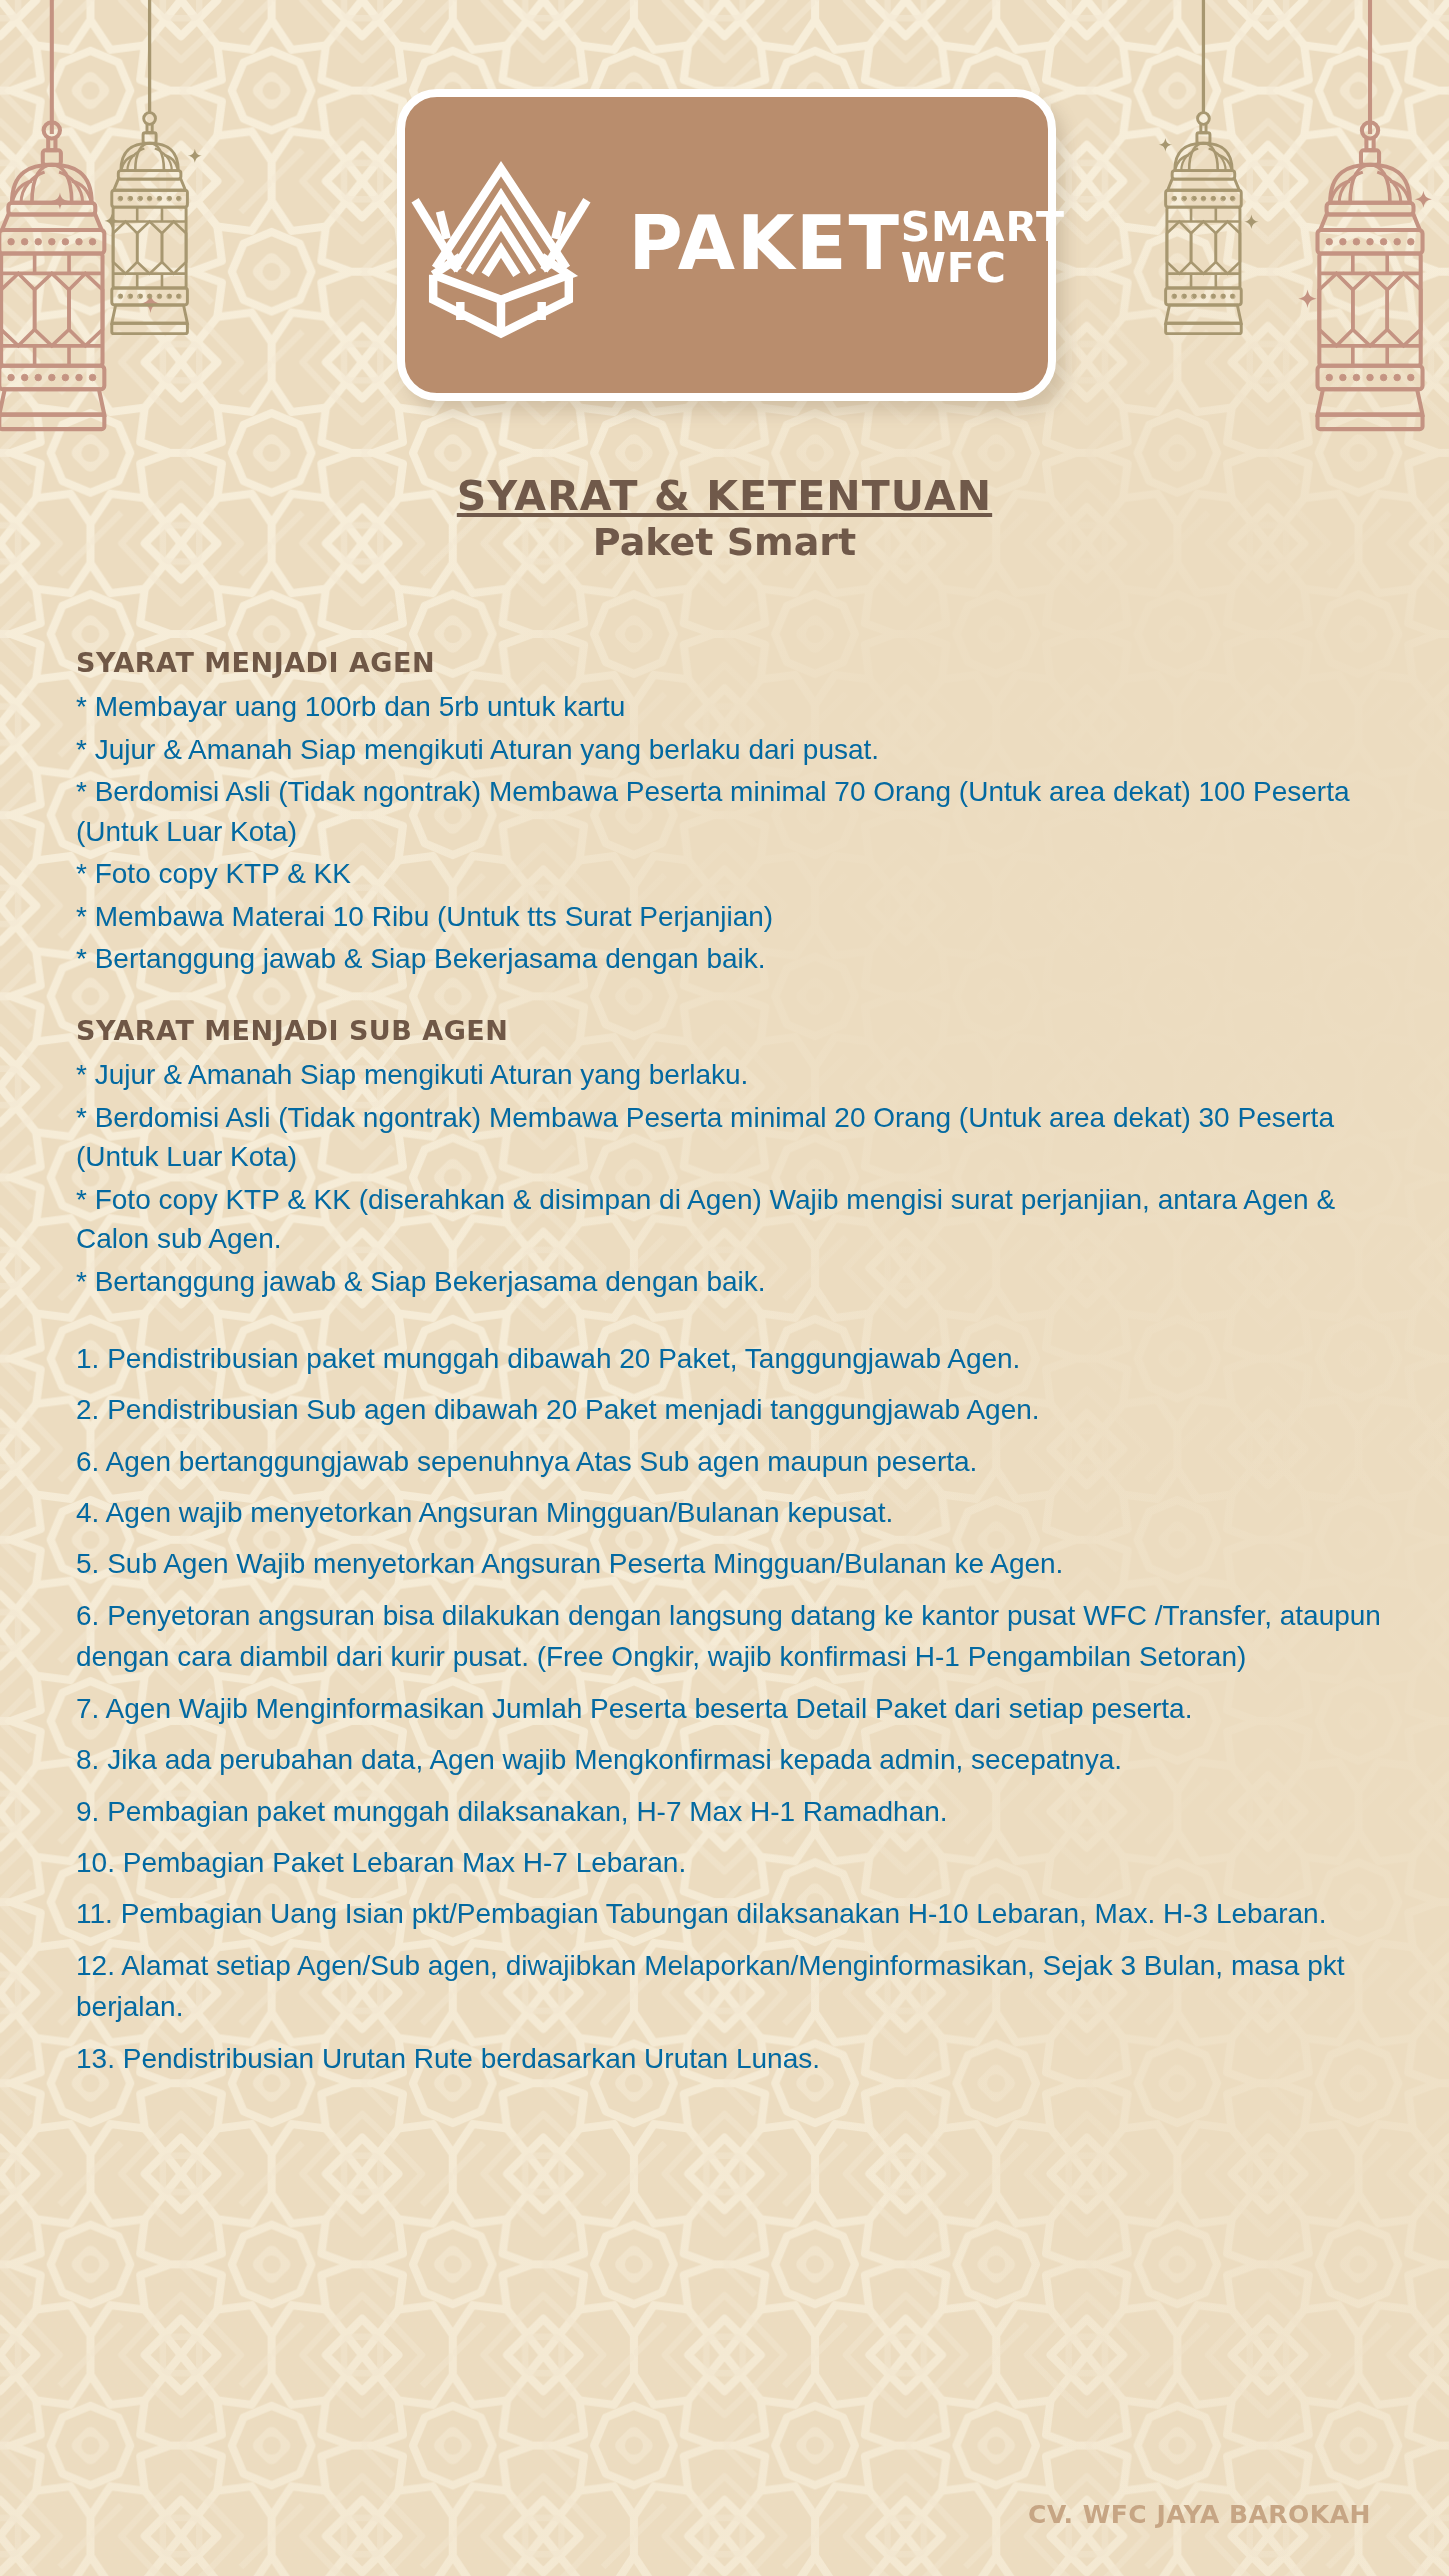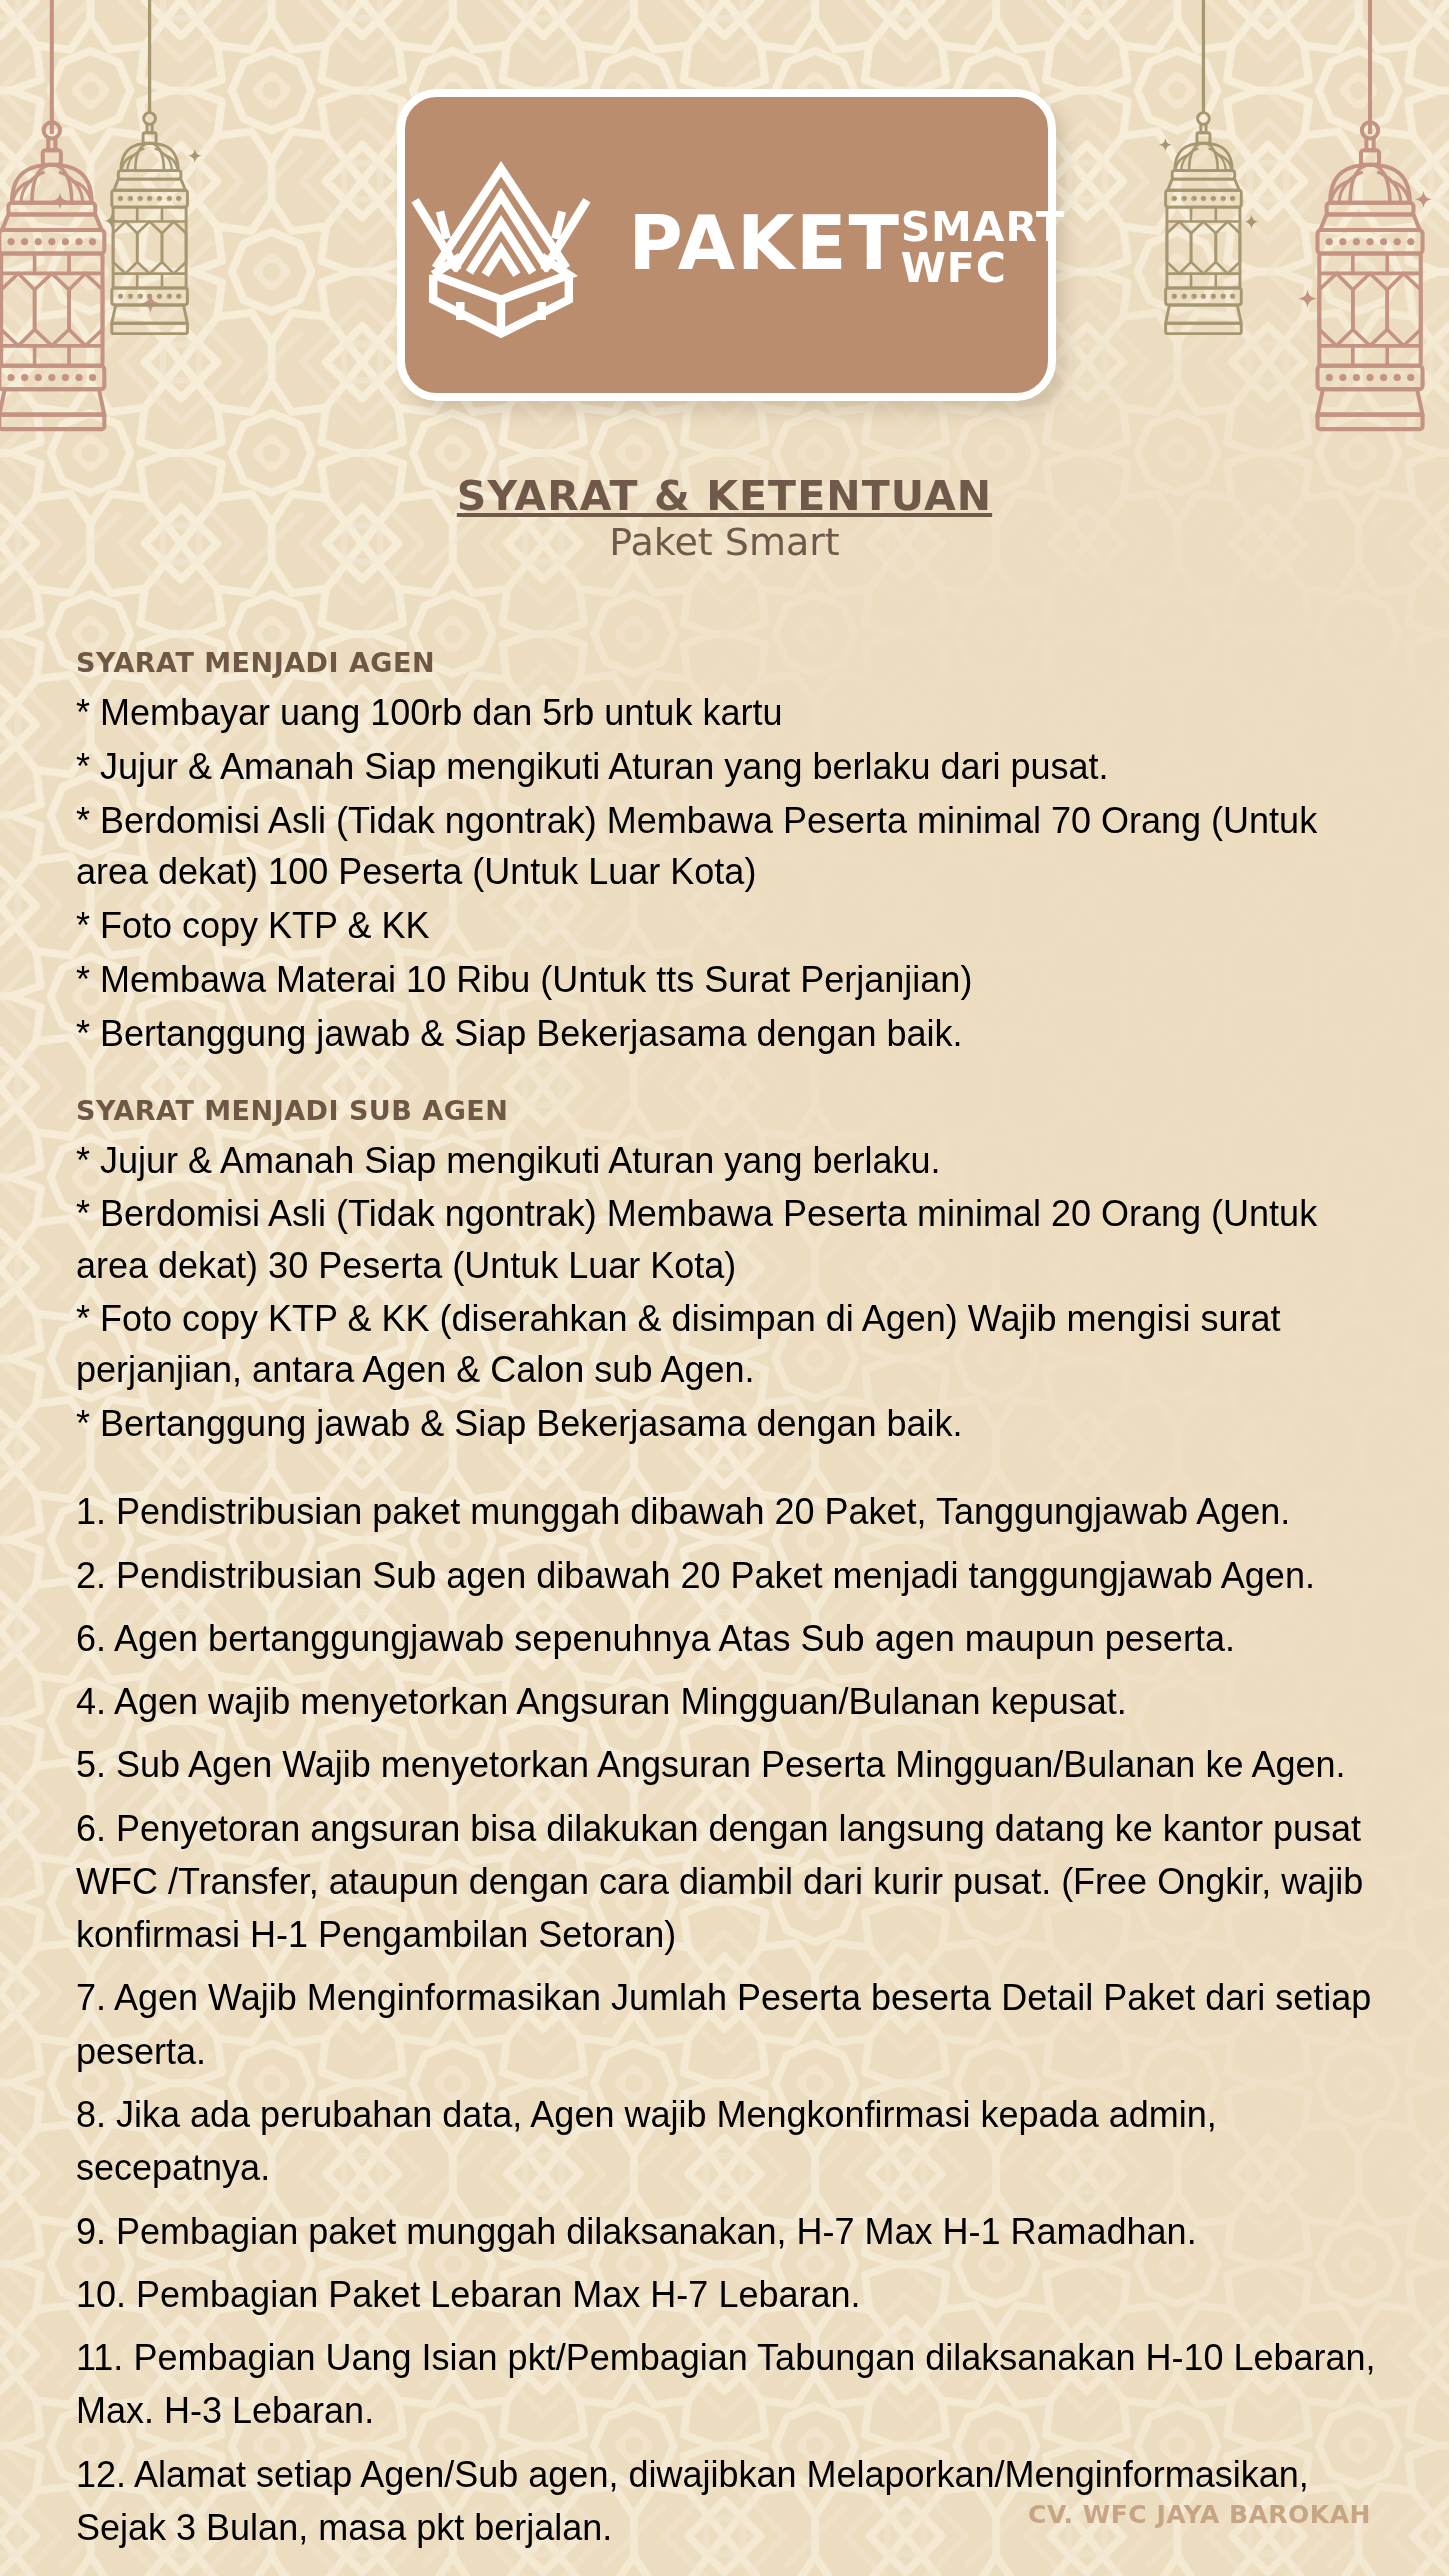--- a/index.html
+++ b/index.html
@@ -82,21 +82,21 @@
     font-family:"DejaVu Sans", sans-serif;
     font-weight:bold;
     font-size:41px;
     color:#70594a;
     letter-spacing:1.1px;
     line-height:1.08;
     text-decoration:underline;
   }
   .doc-title .line2{
     font-family:"DejaVu Sans", sans-serif;
-    font-weight:normal;
+    font-weight:bold;
     font-size:38px;
     color:#70594a;
     line-height:1.2;
     margin-top:1.8px;
   }
 
   
   .content{
     position:absolute;left:76px;top:625px;width:1315px;
     z-index:6;
@@ -107,22 +107,22 @@
     font-family:"DejaVu Sans", sans-serif;
     font-weight:bold;
     font-size:27px;
     color:#6f5746;
     letter-spacing:0.5px;
     margin-bottom:9px;
   }
   .sec-list{list-style:none;margin:0;padding:0;}
   .sec-list li{
     font-family:"Liberation Sans", sans-serif;
-    font-size:36px;
-    color:#000000;
+    font-size:28px;
+    color:#0369a1;
     line-height:1.42;
     margin:0 0 2.7px 0;
   }
   .rules li{margin-bottom:10px;line-height:1.48;}
 
   
   .footer{
     position:absolute;right:78px;bottom:47px;
     z-index:6;
     font-family:"DejaVu Sans", sans-serif;

